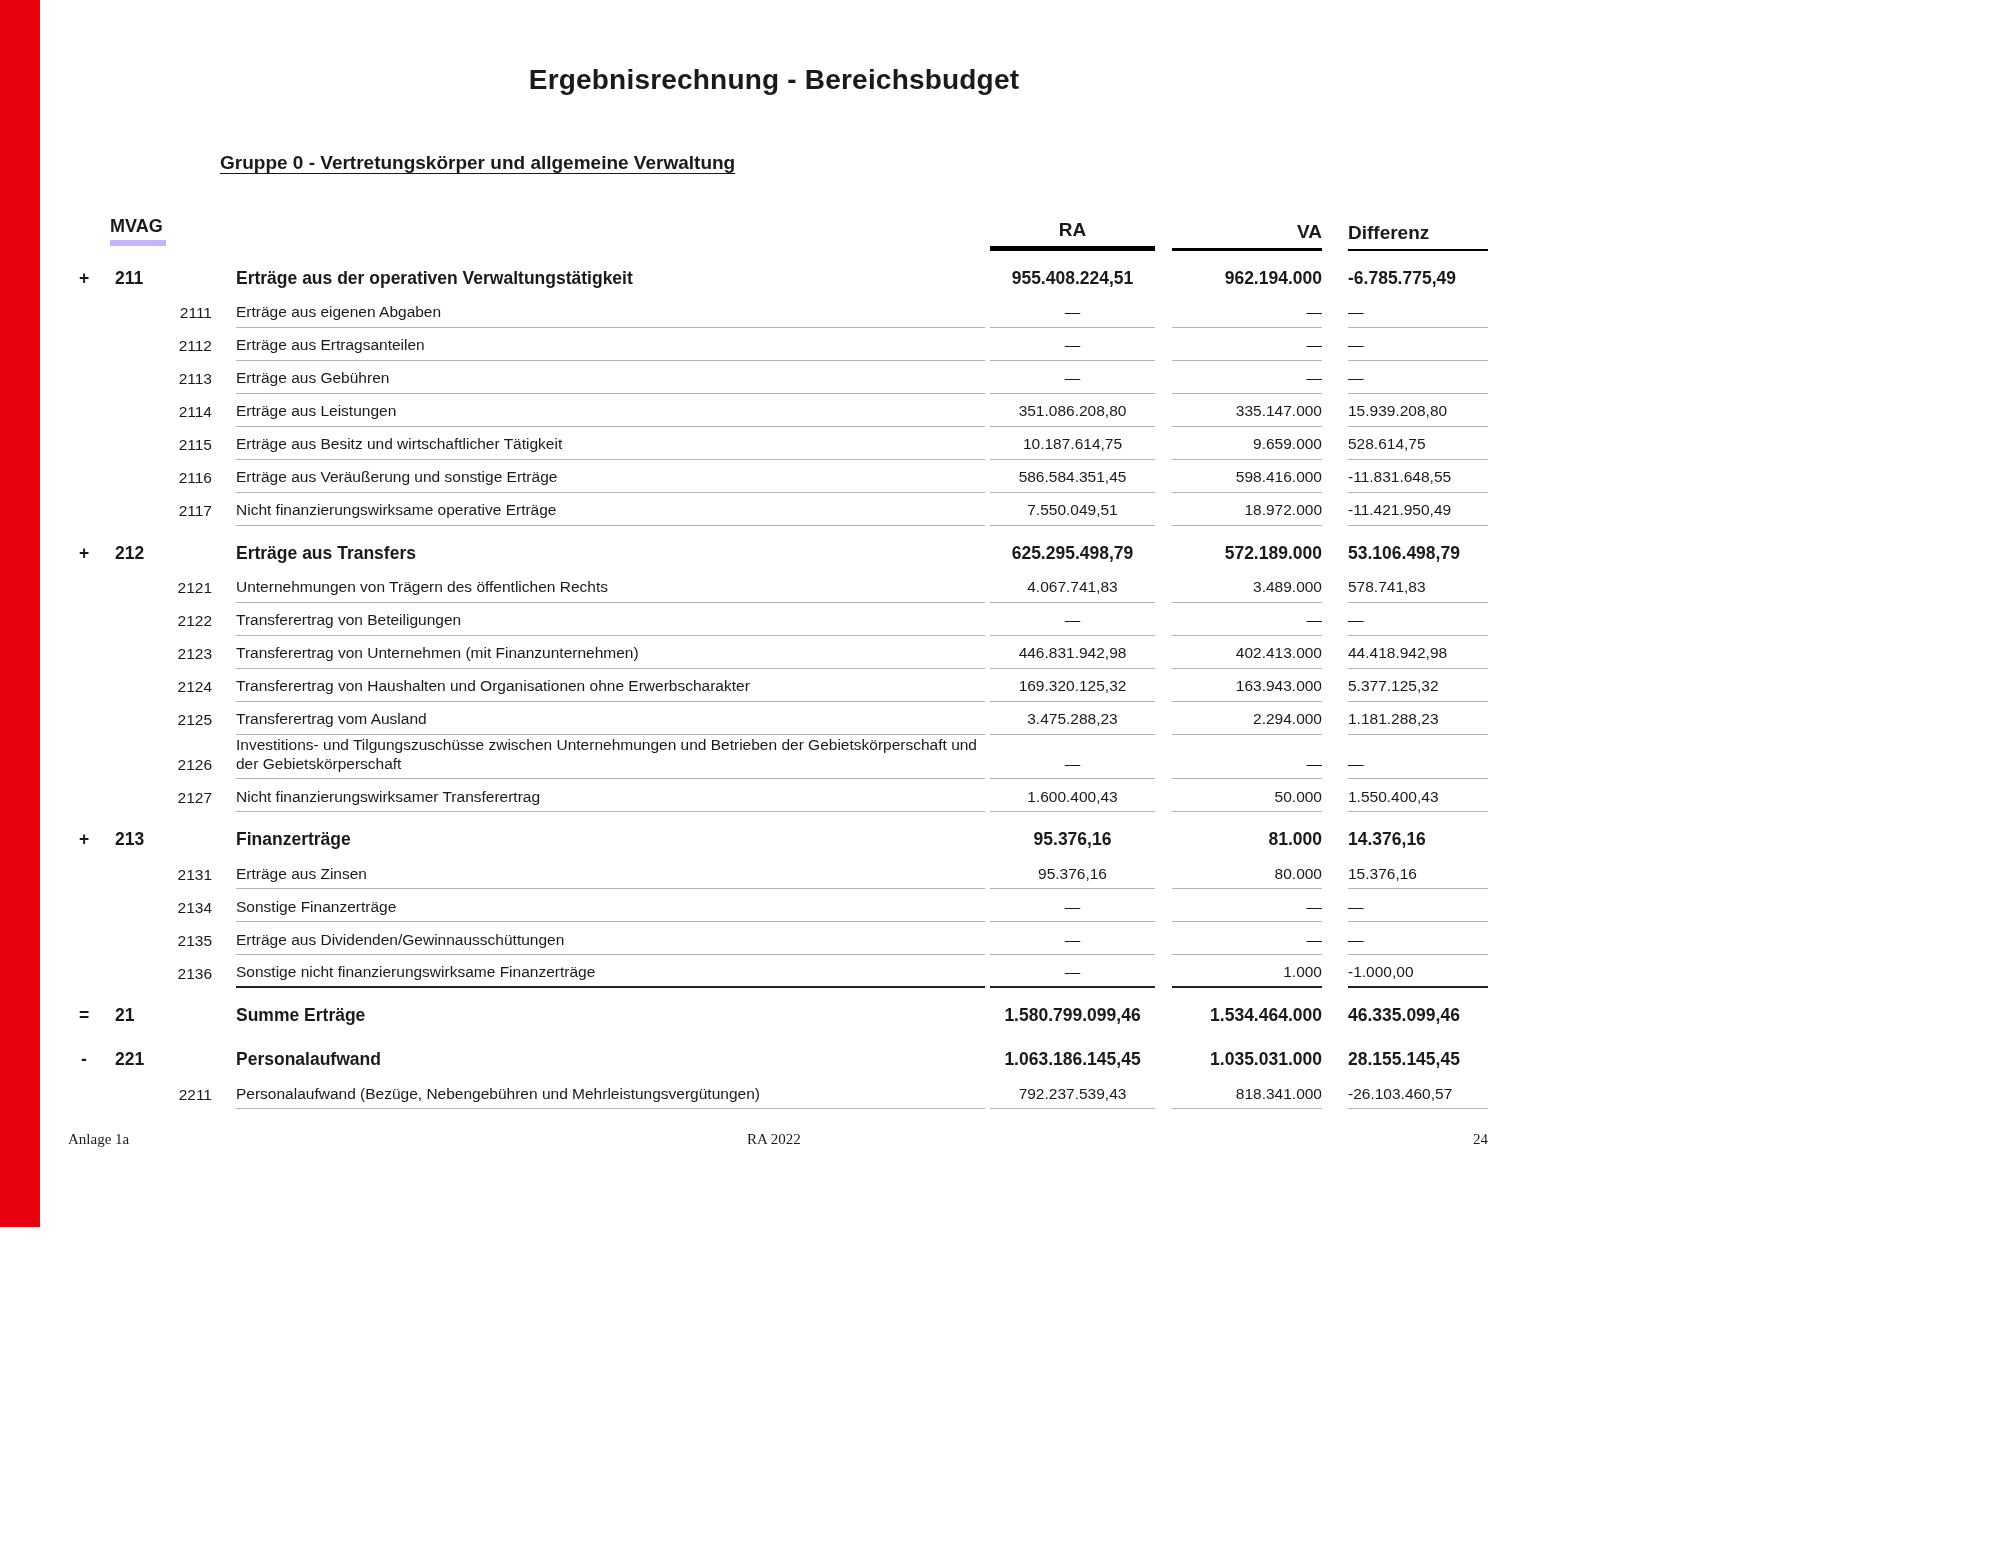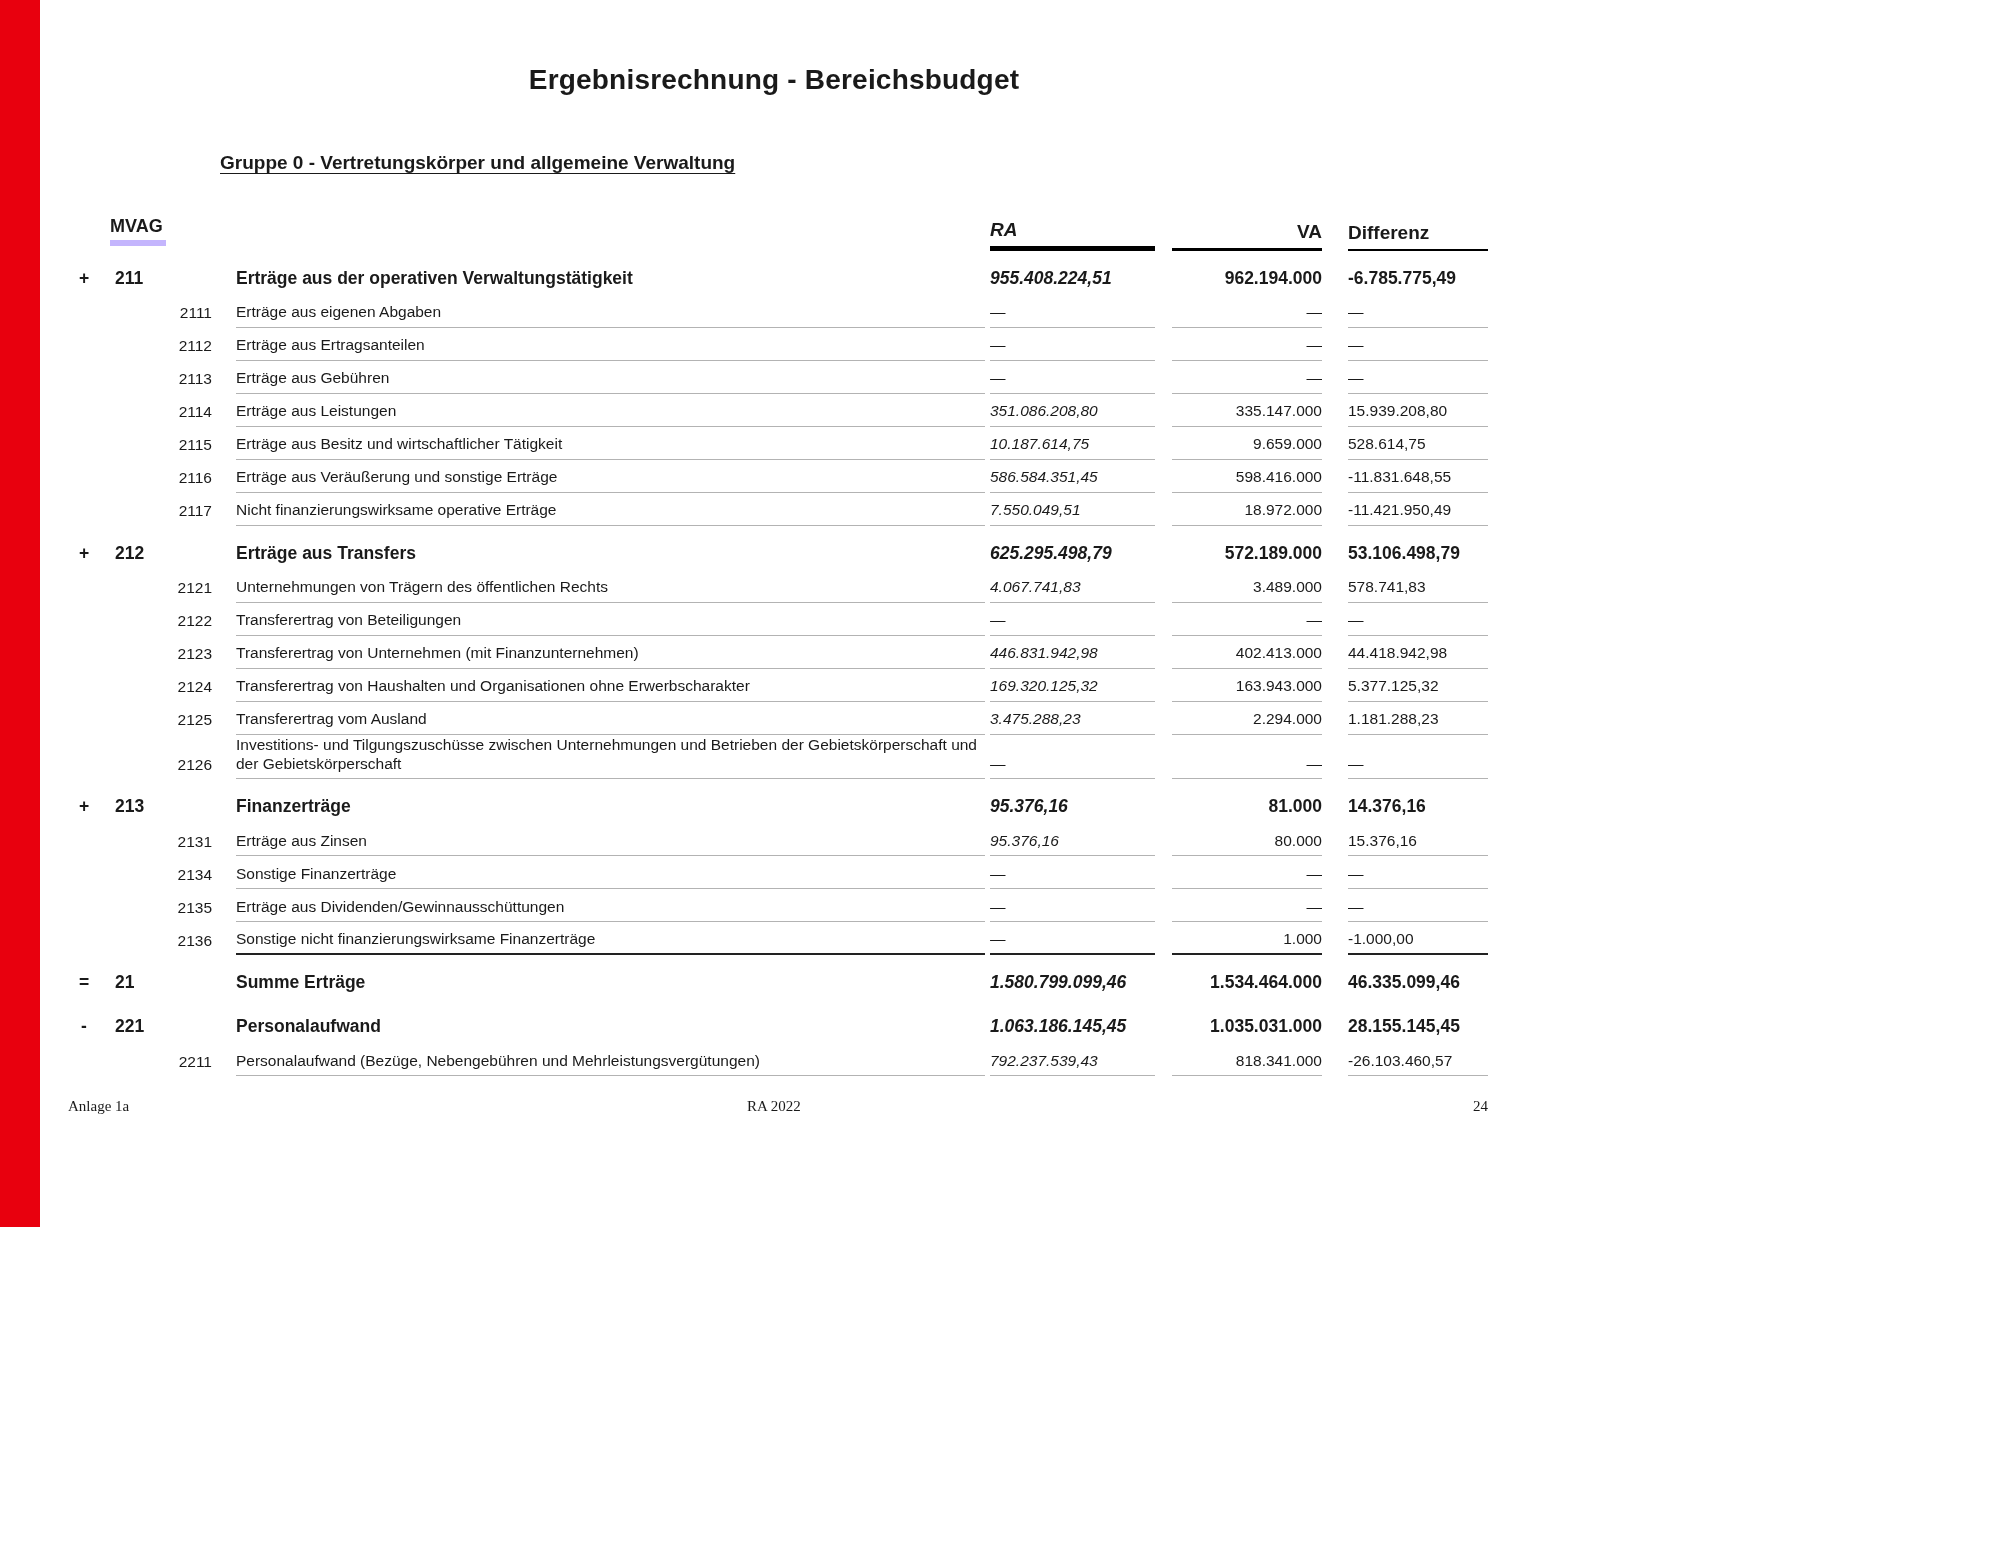--- a/index.html
+++ b/index.html
@@ -41,21 +41,21 @@
   
   .row {
     display:grid;
     grid-template-columns:48px 107px 770px 170px 167px 166px;
     align-items:end;
     line-height:1.25;
   }
   .c-sign  { text-align:center; font-weight:bold; padding-bottom:5px; }
   .c-code  { padding-bottom:5px; }
   .c-label { margin-left:21px; padding-bottom:5px; }
-  .c-ra    { text-align:left; margin-left:5px;  padding-bottom:5px;font-style:italic; }
+  .c-ra    { text-align:center; margin-left:5px;  padding-bottom:5px; }
   .c-va    { text-align:right; margin-left:17px; padding-bottom:5px; }
   .c-diff  { text-align:left; margin-left:26px; padding-bottom:5px; }
 
   
   .header-row { margin-top:40px; font-size:19px; }
   .mvag {
     display:inline-block;
     font-size:18px;
     font-weight:bold;
     border-bottom:6px solid #c4b5fd;
@@ -237,20 +237,28 @@
     <div class="c-diff">1.181.288,23</div>
   </div>
         <div class="row detail">
     <div class="c-sign"></div>
     <div class="c-code">2126</div>
     <div class="c-label">Investitions- und Tilgungszuschüsse zwischen Unternehmungen und Betrieben der Gebietskörperschaft und der Gebietskörperschaft</div>
     <div class="c-ra">—</div>
     <div class="c-va">—</div>
     <div class="c-diff">—</div>
   </div>
+        <div class="row detail">
+    <div class="c-sign"></div>
+    <div class="c-code">2127</div>
+    <div class="c-label">Nicht finanzierungswirksamer Transferertrag</div>
+    <div class="c-ra">1.600.400,43</div>
+    <div class="c-va">50.000</div>
+    <div class="c-diff">1.550.400,43</div>
+  </div>
         <div class="row group">
     <div class="c-sign">+</div>
     <div class="c-code">213</div>
     <div class="c-label">Finanzerträge</div>
     <div class="c-ra">95.376,16</div>
     <div class="c-va">81.000</div>
     <div class="c-diff">14.376,16</div>
   </div>
         <div class="row detail">
     <div class="c-sign"></div>

